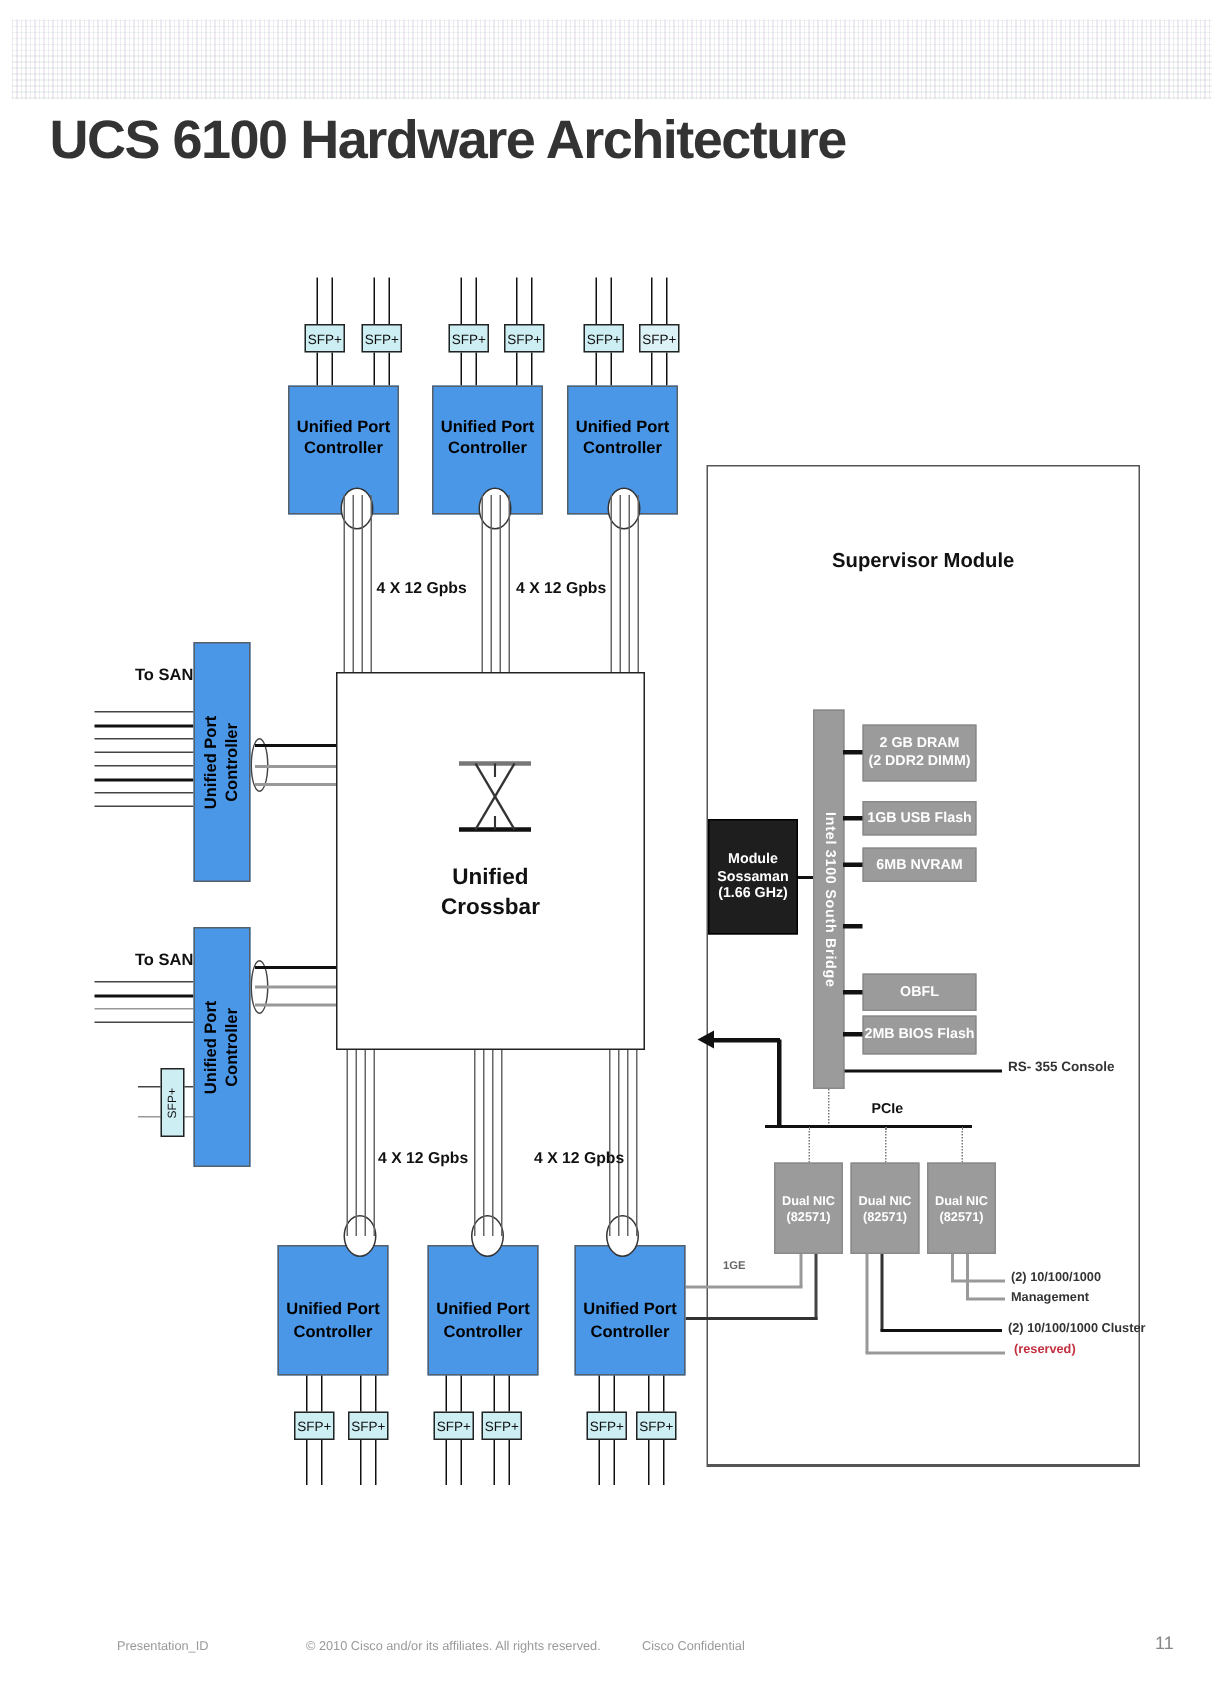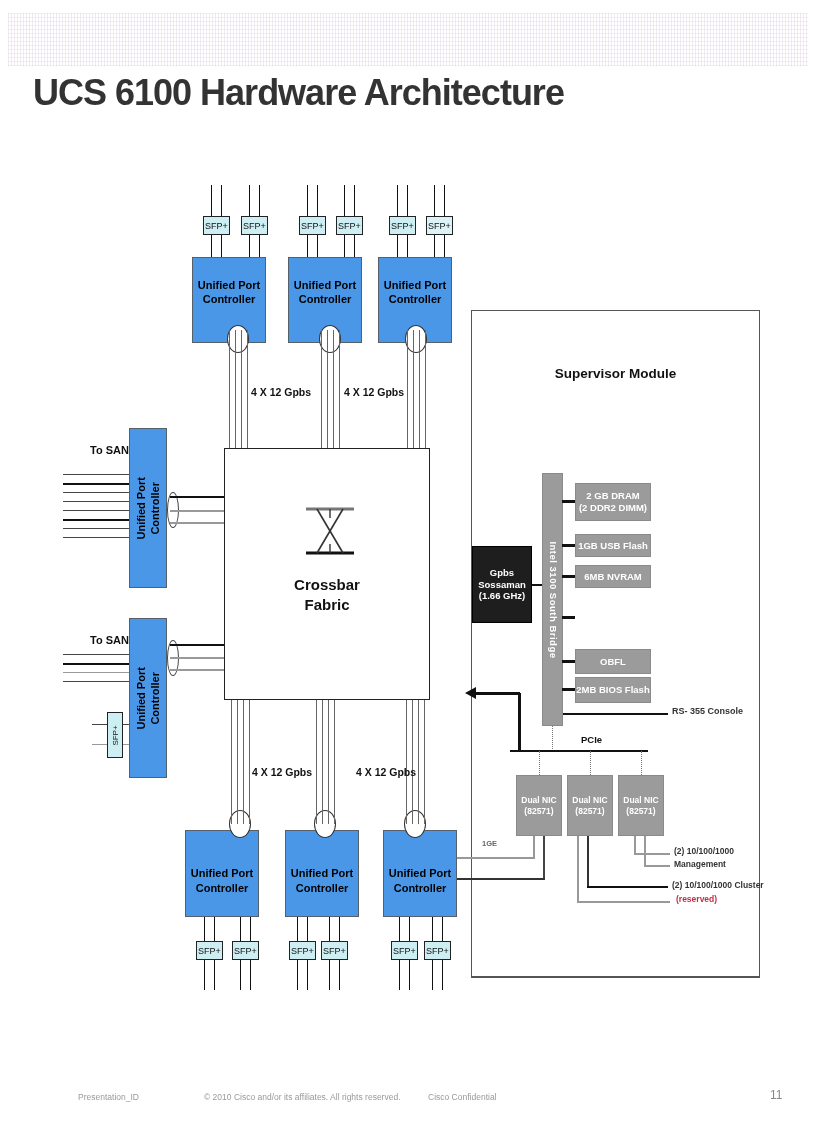--- a/index.html
+++ b/index.html
@@ -48,33 +48,33 @@
   <div class="panel" style="left:224px;top:448px;width:206px;height:252px;border-color:#222;"></div>
   <svg style="position:absolute;left:300px;top:503px;" width="60" height="56" viewBox="0 0 60 56">
     <line x1="6" y1="6" x2="54" y2="6" stroke="#777" stroke-width="3"></line>
     <line x1="6" y1="50" x2="54" y2="50" stroke="#111" stroke-width="3"></line>
     <line x1="17" y1="6" x2="43" y2="50" stroke="#333" stroke-width="1.6"></line>
     <line x1="43" y1="6" x2="17" y2="50" stroke="#333" stroke-width="1.6"></line>
     <line x1="30" y1="6" x2="30" y2="15" stroke="#333" stroke-width="1.4"></line>
     <line x1="30" y1="41" x2="30" y2="50" stroke="#333" stroke-width="1.4"></line>
   </svg>
   <div class="lab" style="left:224px;top:575px;width:206px;text-align:center;font-size:15px;line-height:1.35;">
+    <span style="display:block">Unified</span>
     <span style="display:block">Crossbar</span>
-    <span style="display:block">Fabric</span>
   </div>
 
   <div class="panel" style="left:471px;top:310px;width:289px;height:668px;border-color:#555;border-bottom-width:2.5px;"></div>
   <div class="lab" style="left:471px;top:366px;width:289px;text-align:center;font-size:13.5px;">Supervisor Module</div>
 
   <div class="gbox flex-c" style="left:542px;top:473px;width:21px;height:253px;overflow:hidden;">
     <div style="transform:rotate(90deg);white-space:nowrap;letter-spacing:.5px;width:250px;text-align:center;">Intel 3100 South Bridge</div>
   </div>
 
   <div class="gbox" style="left:472px;top:546px;width:60px;height:77px;background:#1e1e1e;border-color:#000;">
-    <span>Gpbs</span>
+    <span>Module</span>
     <span>Sossaman</span>
     <span>(1.66 GHz)</span>
   </div>
   <i class="hl" style="left:532px;top:584px;width:10px;height:2px;"></i>
 
   <div class="gbox" style="left:575px;top:483px;width:76px;height:38px;">
     <span>2 GB DRAM</span>
     <span>(2 DDR2 DIMM)</span>
   </div>
   <div class="gbox" style="left:575px;top:534px;width:76px;height:23px;">

